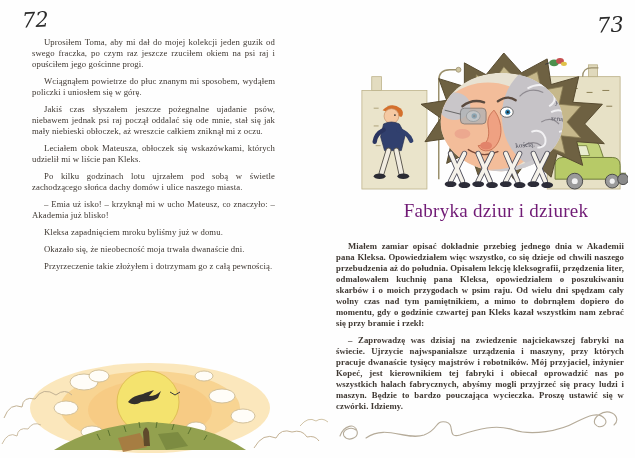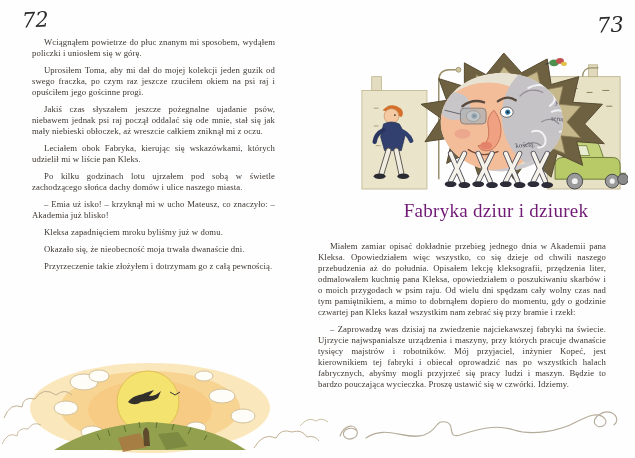--- a/index.html
+++ b/index.html
@@ -10,44 +10,44 @@
   .pageno{
     position:absolute;font-family:"DejaVu Serif",serif;font-style:italic;
     font-size:21px;color:#2a2a2a;transform:rotate(-3deg);
   }
   #pageno-left{left:22px;top:8px;}
   #pageno-right{left:597px;top:13px;}
   .bodytext{position:absolute;text-align:justify;font-size:8.7px;line-height:11px;
     color:#3e3731;letter-spacing:0.1px;}
   .bodytext p{margin:0 0 6px 0;text-indent:12px;}
   #left-text{left:32px;top:37px;width:243px;}
-  #right-text{left:318px;top:241px;width:288px;}
+  #right-text{left:336px;top:241px;width:288px;font-weight:bold;}
   #chapter-title{
     position:absolute;left:352px;top:200px;width:288px;text-align:center;
     font-size:19px;color:#701a75;letter-spacing:0.3px;
   }
   .illu{position:absolute;}
   #sunset-illu{left:0;top:356px;}
   #wall-illu{left:354px;top:46px;}
   #squiggle{left:332px;top:402px;}
 </style>
 </head>
 <body>
 
 <div id="spread">
 
   <div id="pageno-left" class="pageno">72</div>
 
   <div id="pageno-right" class="pageno">73</div>
 
   <div id="left-text" class="bodytext">
+    <p>Uprosiłem Toma, aby mi dał do mojej kolekcji jeden guzik od swego fraczka, po czym raz jeszcze rzuciłem okiem na psi raj i opuściłem jego gościnne progi.</p>
     <p>Wciągnąłem powietrze do płuc znanym mi sposobem, wydąłem policzki i uniosłem się w górę.</p>
-    <p>Uprosiłem Toma, aby mi dał do mojej kolekcji jeden guzik od swego fraczka, po czym raz jeszcze rzuciłem okiem na psi raj i opuściłem jego gościnne progi.</p>
     <p>Jakiś czas słyszałem jeszcze pożegnalne ujadanie psów, niebawem jednak psi raj począł oddalać się ode mnie, stał się jak mały niebieski obłoczek, aż wreszcie całkiem zniknął mi z oczu.</p>
-    <p>Leciałem obok Fabryka, kierując się wskazówkami, których udzielił mi w liście pan Kleks.</p>
+    <p>Leciałem obok Mateusza, obłoczek się wskazówkami, których udzielił mi w liście pan Kleks.</p>
     <p>Po kilku godzinach lotu ujrzałem pod sobą w świetle zachodzącego słońca dachy domów i ulice naszego miasta.</p>
     <p>– Emia uż isko! – krzyknął mi w ucho Mateusz, co znaczyło: – Akademia już blisko!</p>
     <p>Kleksa zapadnięciem mroku byliśmy już w domu.</p>
     <p>Okazało się, że nieobecność moja trwała dwanaście dni.</p>
     <p>Przyrzeczenie takie złożyłem i dotrzymam go z całą pewnością.</p>
   </div>
 
   <div id="chapter-title">Fabryka dziur i dziurek</div>
 
   <div id="right-text" class="bodytext">

